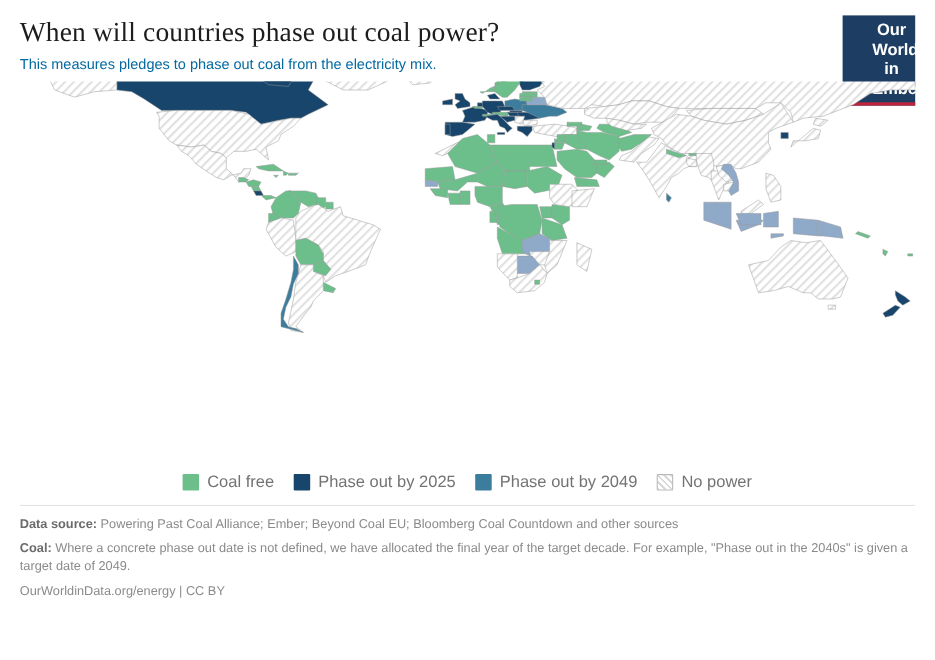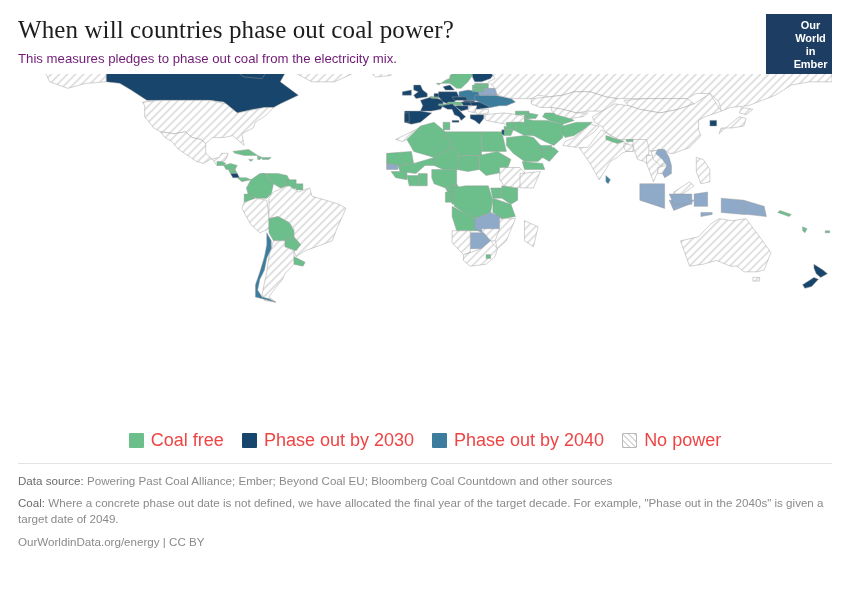--- a/index.html
+++ b/index.html
@@ -37,41 +37,41 @@
     font-size: 25px;
     font-weight: 400;
     line-height: 1.12;
     color: #1d1d1d;
     margin: 0 0 7px 0;
     letter-spacing: 0.1px;
   }
   .chart-subtitle {
     font-size: 13.2px;
     font-weight: 400;
-    color: #701a75;
+    color: #0369a1;
     margin: 0;
     line-height: 1.25;
   }
 
   
   .owid-logo {
     position: absolute;
     top: -2px;
     right: 0;
     width: 66px;
     background: #1d3d63;
     border-bottom: 3px solid #c0233c;
     padding: 5px 4px 4px 4px;
     box-sizing: border-box;
     text-align: center;
   }
   .owid-logo span {
     display: block;
     color: #ffffff;
-    font-size: 11px;
+    font-size: 15px;
     font-weight: 700;
     line-height: 1.17;
     letter-spacing: -0.1px;
     margin-left: 23px;
   }
 
   
   .map-area {
     flex: 1 1 auto;
     position: relative;
@@ -113,41 +113,41 @@
     background-color: #ffffff;
     background-image: repeating-linear-gradient(
       45deg,
       #d8d8d8 0px, #d8d8d8 1.4px,
       #ffffff 1.4px, #ffffff 4.2px
     );
     border: 1px solid #b9b9b9;
     box-sizing: border-box;
   }
   .legend-label {
-    font-size: 18px;
-    color: #ef4444;
+    font-size: 15px;
+    color: #737373;
     white-space: nowrap;
   }
 
   
   .footer {
     flex: 0 0 auto;
     border-top: 1px solid #e3e3e3;
     padding: 9px 0 0 0;
   }
   .footer-line {
     font-size: 11.6px;
     color: #8a8a8a;
     line-height: 1.42;
     margin-bottom: 6px;
   }
   .footer-line:last-child { margin-bottom: 16px; }
   .footer-line b {
     color: #6b6b6b;
-    font-weight: 400;
+    font-weight: 700;
   }
 </style>
 </head>
 <body>
 
 <div class="chart-root">
 
   <div class="header">
     <h1 class="chart-title">When will countries phase out coal power?</h1>
     <p class="chart-subtitle">This measures pledges to phase out coal from the electricity mix.</p>
@@ -604,25 +604,25 @@
     </svg>
   </div>
 
   <div class="legend">
     <div class="legend-item">
       <span class="legend-swatch" style="background: rgb(108, 191, 139);"></span>
       <span class="legend-label">Coal free</span>
     </div>
     <div class="legend-item">
       <span class="legend-swatch" style="background: rgb(24, 69, 107);"></span>
-      <span class="legend-label">Phase out by 2030</span>
+      <span class="legend-label">Phase out by 2025</span>
     </div>
     <div class="legend-item">
       <span class="legend-swatch" style="background: rgb(60, 125, 158);"></span>
-      <span class="legend-label">Phase out by 2040</span>
+      <span class="legend-label">Phase out by 2049</span>
     </div>
     <div class="legend-item">
       <span class="legend-swatch hatched"></span>
       <span class="legend-label">No power</span>
     </div>
   </div>
 
   <div class="footer">
     <div class="footer-line">
       <b>Data source:</b><span> Powering Past Coal Alliance; Ember; Beyond Coal EU; Bloomberg Coal Countdown and other sources</span>

